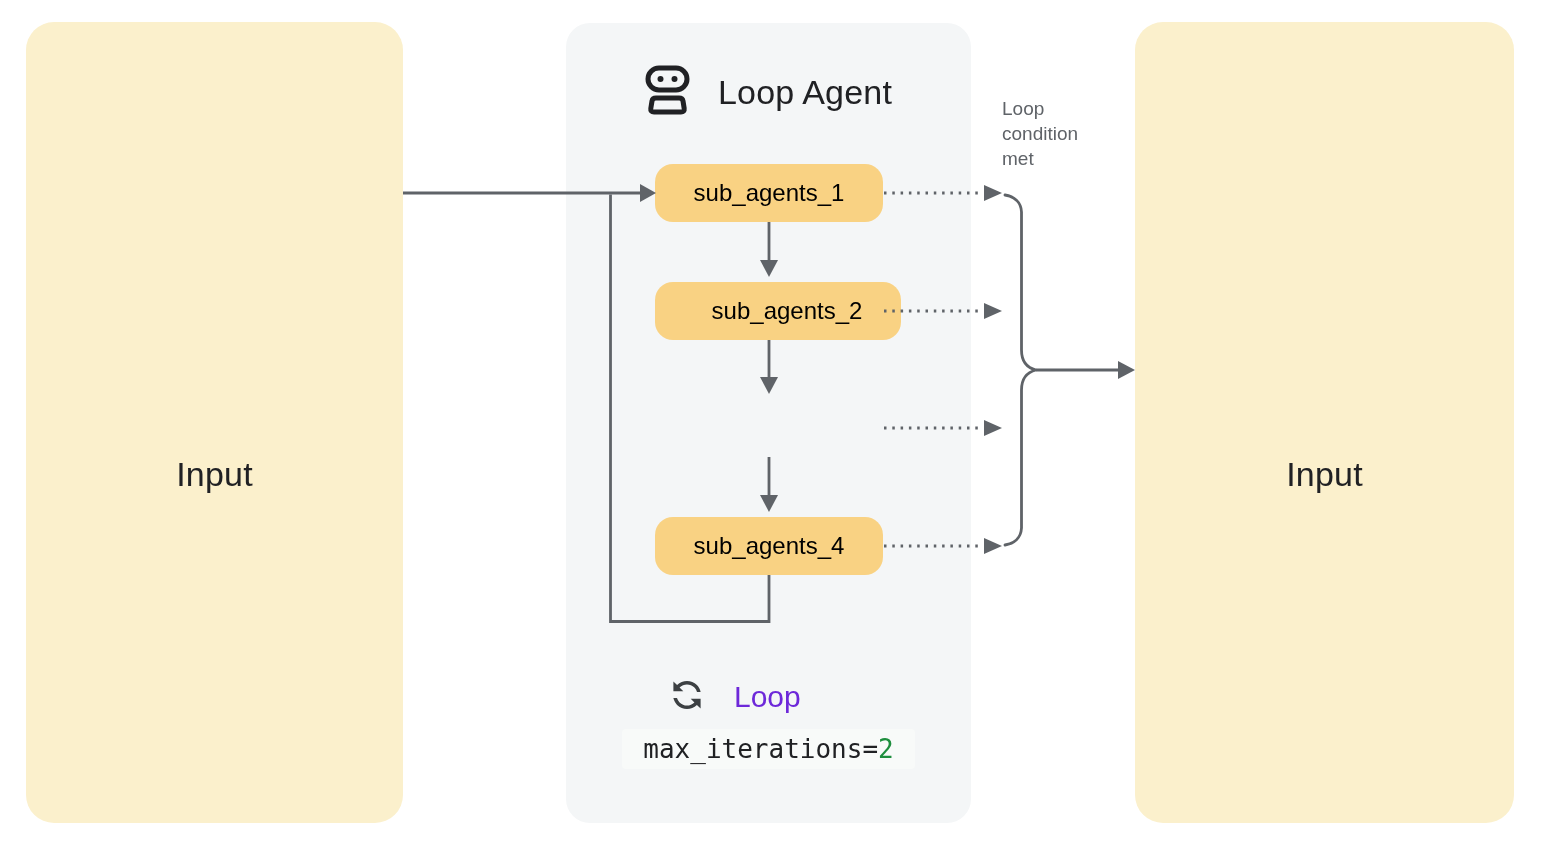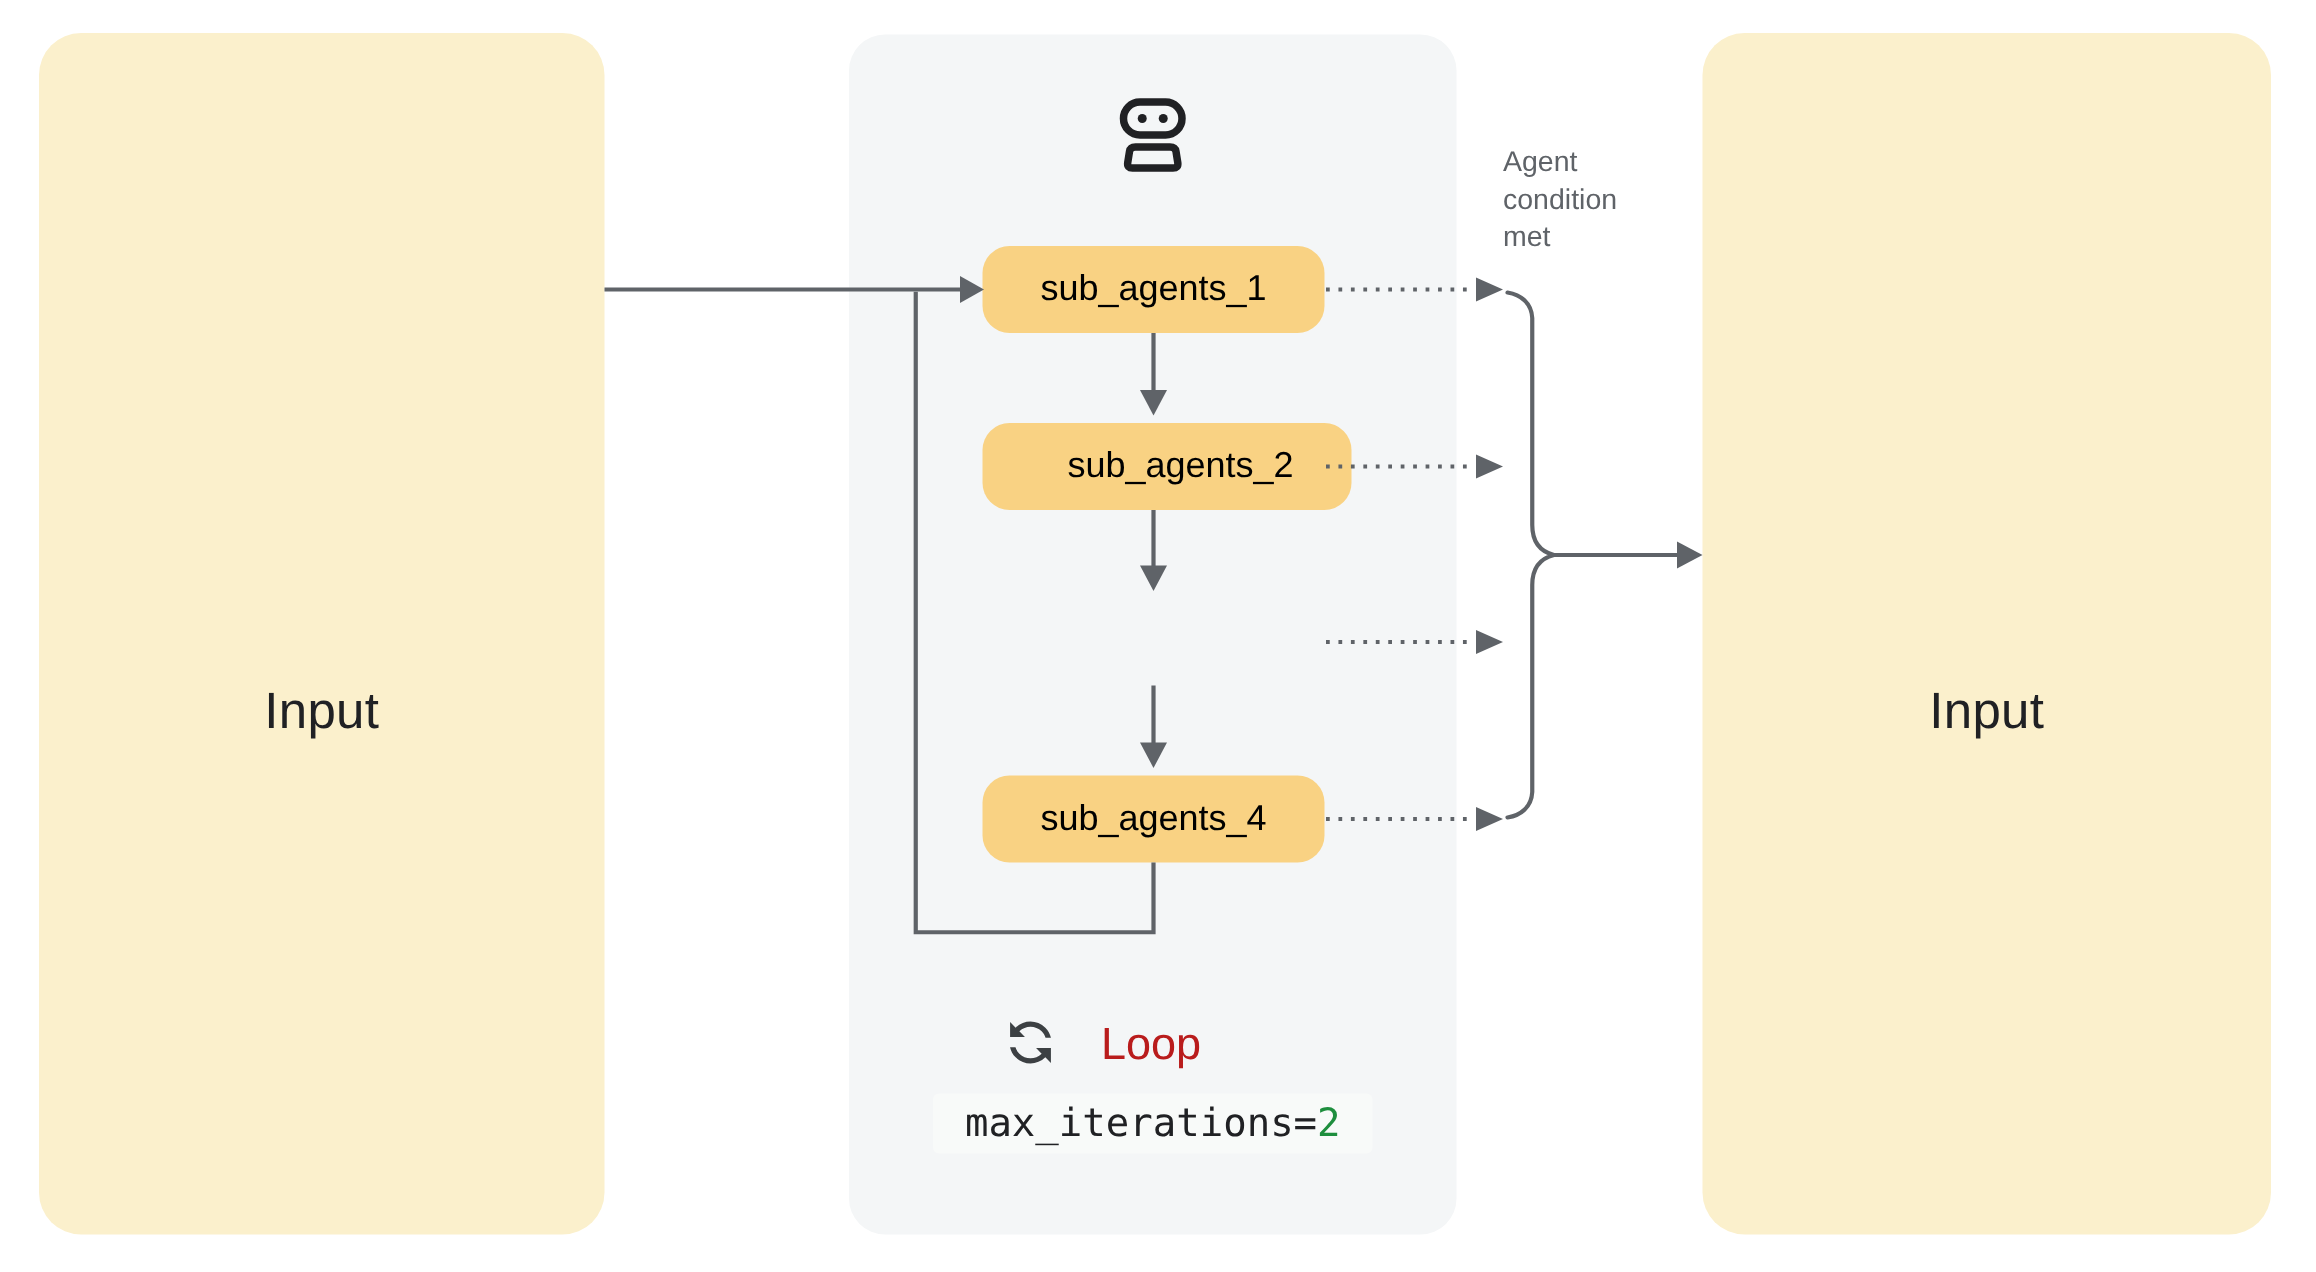--- a/index.html
+++ b/index.html
@@ -29,21 +29,21 @@
     position:absolute;left:89px;width:228px;height:58px;background:#F9D283;
     border-radius:18px;display:flex;align-items:center;justify-content:center;
     font-size:24px;color:#000000;
   }
   #agent-1{top:141px;} #agent-2{top:259px;padding-left:18px;} #agent-3{top:376px;} #agent-4{top:494px;}
   #loop-row{
     position:absolute;left:100px;top:651px;height:46px;
     display:flex;align-items:center;gap:26px;
   }
   #loop-icon-svg{transform:rotate(-45deg);}
-  #loop-label{font-size:30px;color:#b91c1c;}
+  #loop-label{font-size:30px;color:#6d28d9;}
   #code-chip{
     position:absolute;left:56px;top:706px;width:293px;height:40px;
     background:#F8FAF9;border-radius:4px;
     display:flex;align-items:center;justify-content:center;
     font-family:"DejaVu Sans Mono", monospace;font-size:26px;color:#202124;
     white-space:pre;
   }
   #code-value{color:#1E8E3E;}
   #exit-note{
     position:absolute;left:1002px;top:96px;width:104px;
@@ -74,20 +74,21 @@
 
     <div id="panel-header">
       <span>
         <svg width="45" height="50" viewBox="0 0 45 50">
           <rect x="3" y="3" width="39" height="22" rx="11" fill="none" stroke="#202124" stroke-width="5"></rect>
           <circle cx="15.5" cy="14" r="3" fill="#202124"></circle>
           <circle cx="29.5" cy="14" r="3" fill="#202124"></circle>
           <path d="M 11,33 L 34,33 Q 37.5,33 38,36 L 39.2,43.5 Q 39.7,47 36,47 L 9,47 Q 5.3,47 5.8,43.5 L 7,36 Q 7.5,33 11,33 Z" fill="none" stroke="#202124" stroke-width="5" stroke-linejoin="round"></path>
         </svg>
       </span>
+      <span id="panel-title">Loop Agent</span>
     </div>
 
     <div id="agent-1" class="agent-box">
       <span>sub_agents_1</span>
     </div>
     <div id="agent-2" class="agent-box">
       <span>sub_agents_2</span>
     </div>
     <div id="agent-4" class="agent-box">
       <span>sub_agents_4</span>
@@ -99,21 +100,21 @@
           <path d="M12 4V1L8 5l4 4V6c3.31 0 6 2.69 6 6 0 1.01-.25 1.97-.7 2.8l1.46 1.46C19.54 15.03 20 13.57 20 12c0-4.42-3.58-8-8-8zm0 14c-3.31 0-6-2.69-6-6 0-1.01.25-1.97.7-2.8L5.24 7.74C4.46 8.97 4 10.43 4 12c0 4.42 3.58 8 8 8v3l4-4-4-4v3z"></path>
         </svg>
       </span>
       <span id="loop-label">Loop</span>
     </div>
 
     <div id="code-chip"><span>max_iterations=</span><span id="code-value">2</span></div>
 
   </div>
 
-  <div id="exit-note">Agent condition met</div>
+  <div id="exit-note">Loop condition met</div>
 
   <svg id="connector-overlay">
 
     <g>
       <line class="stroke" x1="403" y1="193" x2="640" y2="193"></line>
       <polygon class="head" points="640,184 640,202 656,193"></polygon>
     </g>
 
     <g>
       <path class="stroke" d="M 769,575 L 769,621.5 L 610.5,621.5 L 610.5,194.5"></path>

